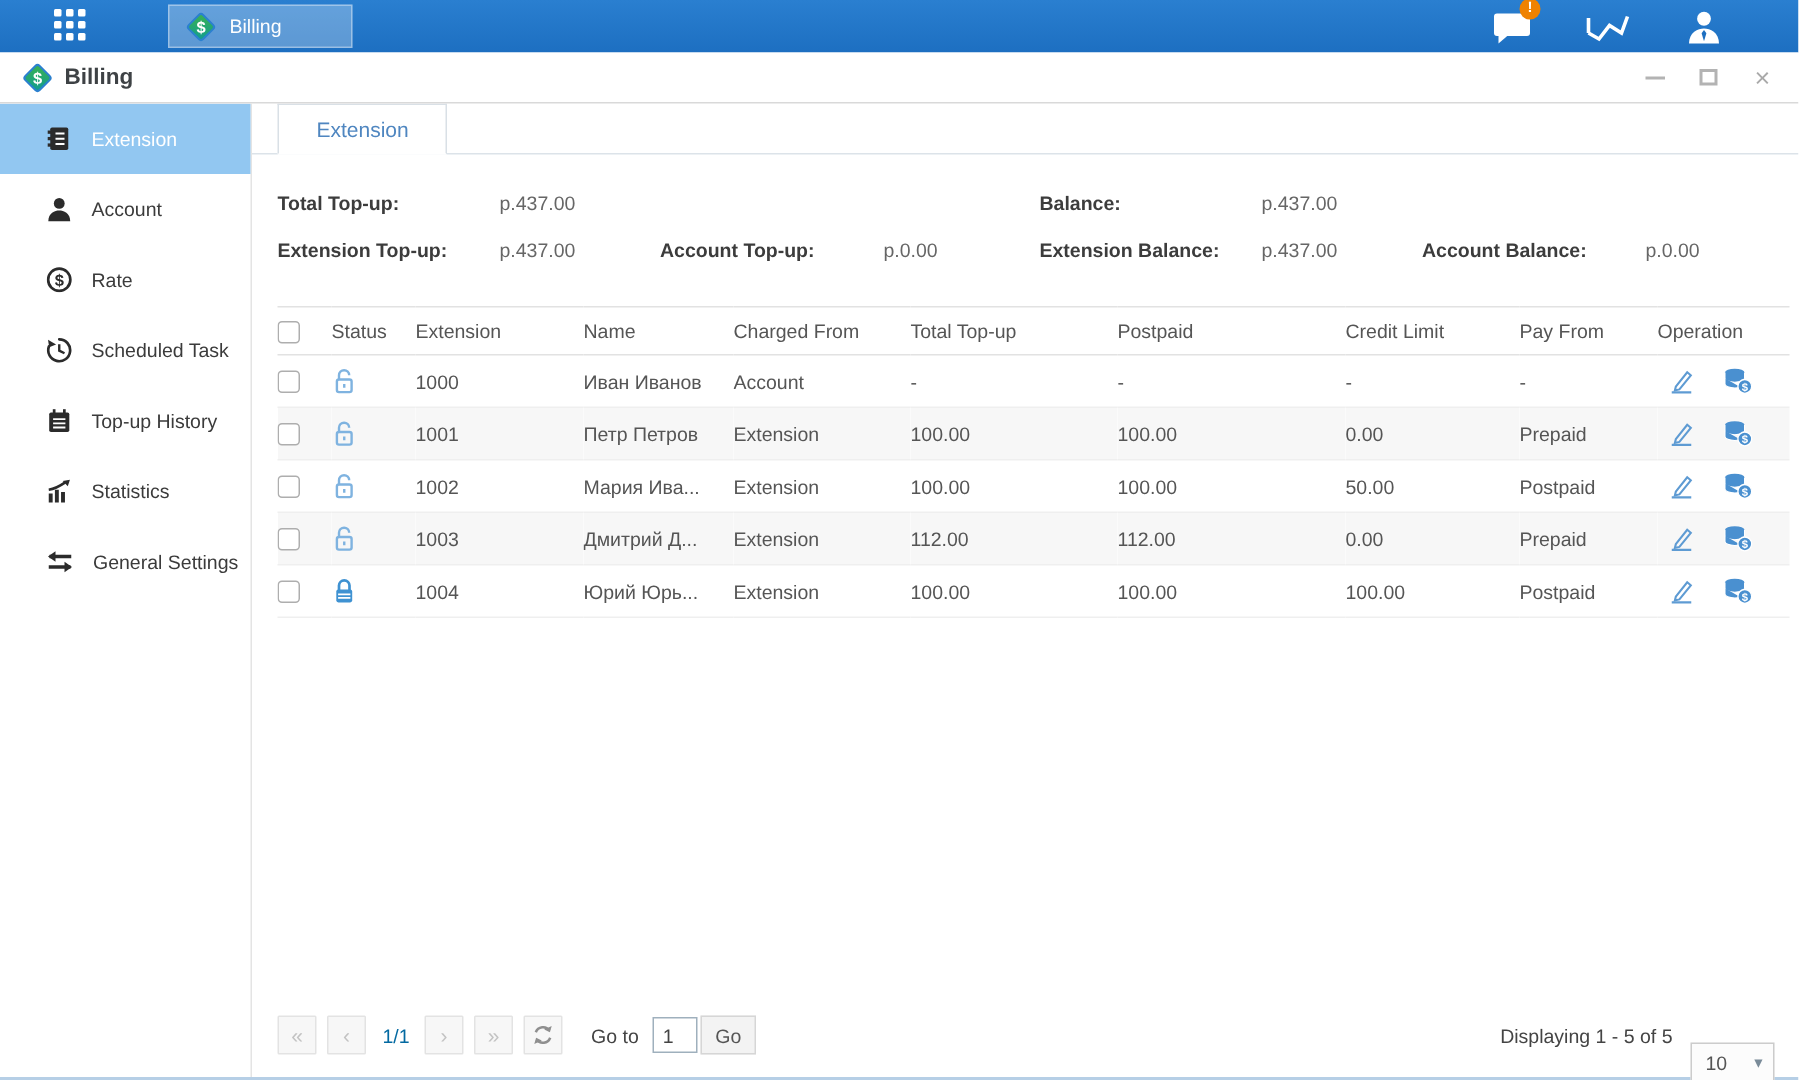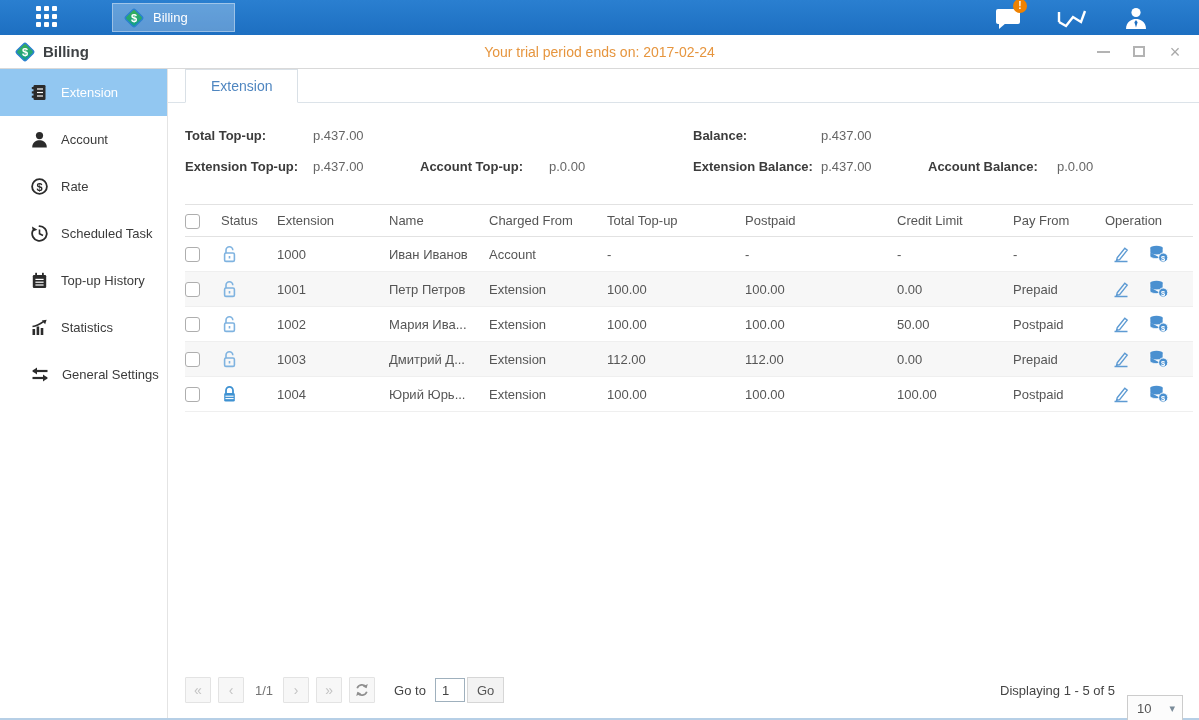--- a/index.html
+++ b/index.html
@@ -57,21 +57,21 @@
   .tabstrip { height:34px; border-bottom:1px solid #dce3e9; display:flex; align-items:flex-end; flex:0 0 auto; }
   .tab { margin-left:17px; margin-bottom:-1px; padding:8px 25px 8px 25px; background:#fff;
     border:1px solid #d9e0e6; border-bottom:1px solid #fff;
     color:#4f86c0; font-size:14px; cursor:pointer; }
 
   
   .summary { display:grid; grid-template-columns:508px 1fr; padding:17px 0 0 17px; row-gap:0; }
   .sum-row { display:flex; align-items:center; height:31px; }
   .sum-label { font-weight:bold; color:#3c3c3c; width:128px; flex:0 0 auto; }
   .sum-label.w2 { width:129px; }
-  .sum-val { color:#666; width:107px; flex:0 0 auto; }
+  .sum-val { color:#666; width:107px; flex:0 0 auto;margin-left:20px; }
   .sum-val:last-child { width:auto; }
 
   
   .toolbar { padding:19px 0 0 17px; display:flex; gap:9px; }
   .btn-primary { background:#3f92d2; color:#fff; border:none; border-radius:2px;
     height:30px; padding:0 13px; font-size:13px; font-weight:bold;
     font-family:inherit; cursor:pointer; }
 
   
   .table-wrap { padding:22px 14px 0 17px; }
@@ -92,21 +92,21 @@
   .status-cell.locked .lock-closed { display:inline; }
   .op-cell svg { vertical-align:middle; cursor:pointer; margin:0 7px; }
 
   
   .footer { margin-top:auto; flex:0 0 auto; height:48px; display:flex; align-items:center;
     padding:0 16px 8px 17px; }
   .pgbtn { width:26px; height:26px; border:1px solid #e3e3e3; background:#f7f7f7;
     color:#c3c3c3; font-size:14px; display:flex; align-items:center; justify-content:center;
     margin-right:7px; cursor:pointer; border-radius:1px; }
   .pgbtn svg{ color:#8f8f8f; }
-  .page-label { color:#737373; margin:0 10px 0 4px; }
+  .page-label { color:#0369a1; margin:0 10px 0 4px; }
   .goto-label { margin:0 9px 0 12px; color:#444; }
   .goto-input { width:30px; height:24px; border:1px solid #9fb0bd; text-align:left;
     padding-left:6px; font-family:inherit; font-size:13px; color:#444; }
   .go-btn { height:26px; padding:0 9px; margin-left:2px; background:#f3f3f3;
     border:1px solid #d6d6d6; color:#555; font-family:inherit; font-size:13px; cursor:pointer; }
   .footer-right { margin-left:auto; display:flex; align-items:center; gap:12px; }
   .displaying { color:#444; }
   .pagesize { width:56px; height:26px; border:1px solid #ccc; background:#fcfcfc;
     display:flex; align-items:center; justify-content:space-between;
     padding:0 7px 0 9px; color:#555; cursor:pointer;margin-top:36px; }
@@ -176,21 +176,20 @@
 
   <div class="titlebar">
     <div class="title">
       <span class="diamond">
         <svg width="22" height="22" viewBox="0 0 22 22">
             <use href="#diamond-shape"></use>
           </svg>
       </span>
       <span>Billing</span>
     </div>
-    <div class="trial">Your trial period ends on: 2017-02-24</div>
     <div class="win-controls">
       <span class="wc">
           <span class="wc-min"></span>
         </span>
       <span class="wc">
           <span class="wc-max"></span>
         </span>
       <span class="wc wc-close">×</span>
     </div>
   </div>

